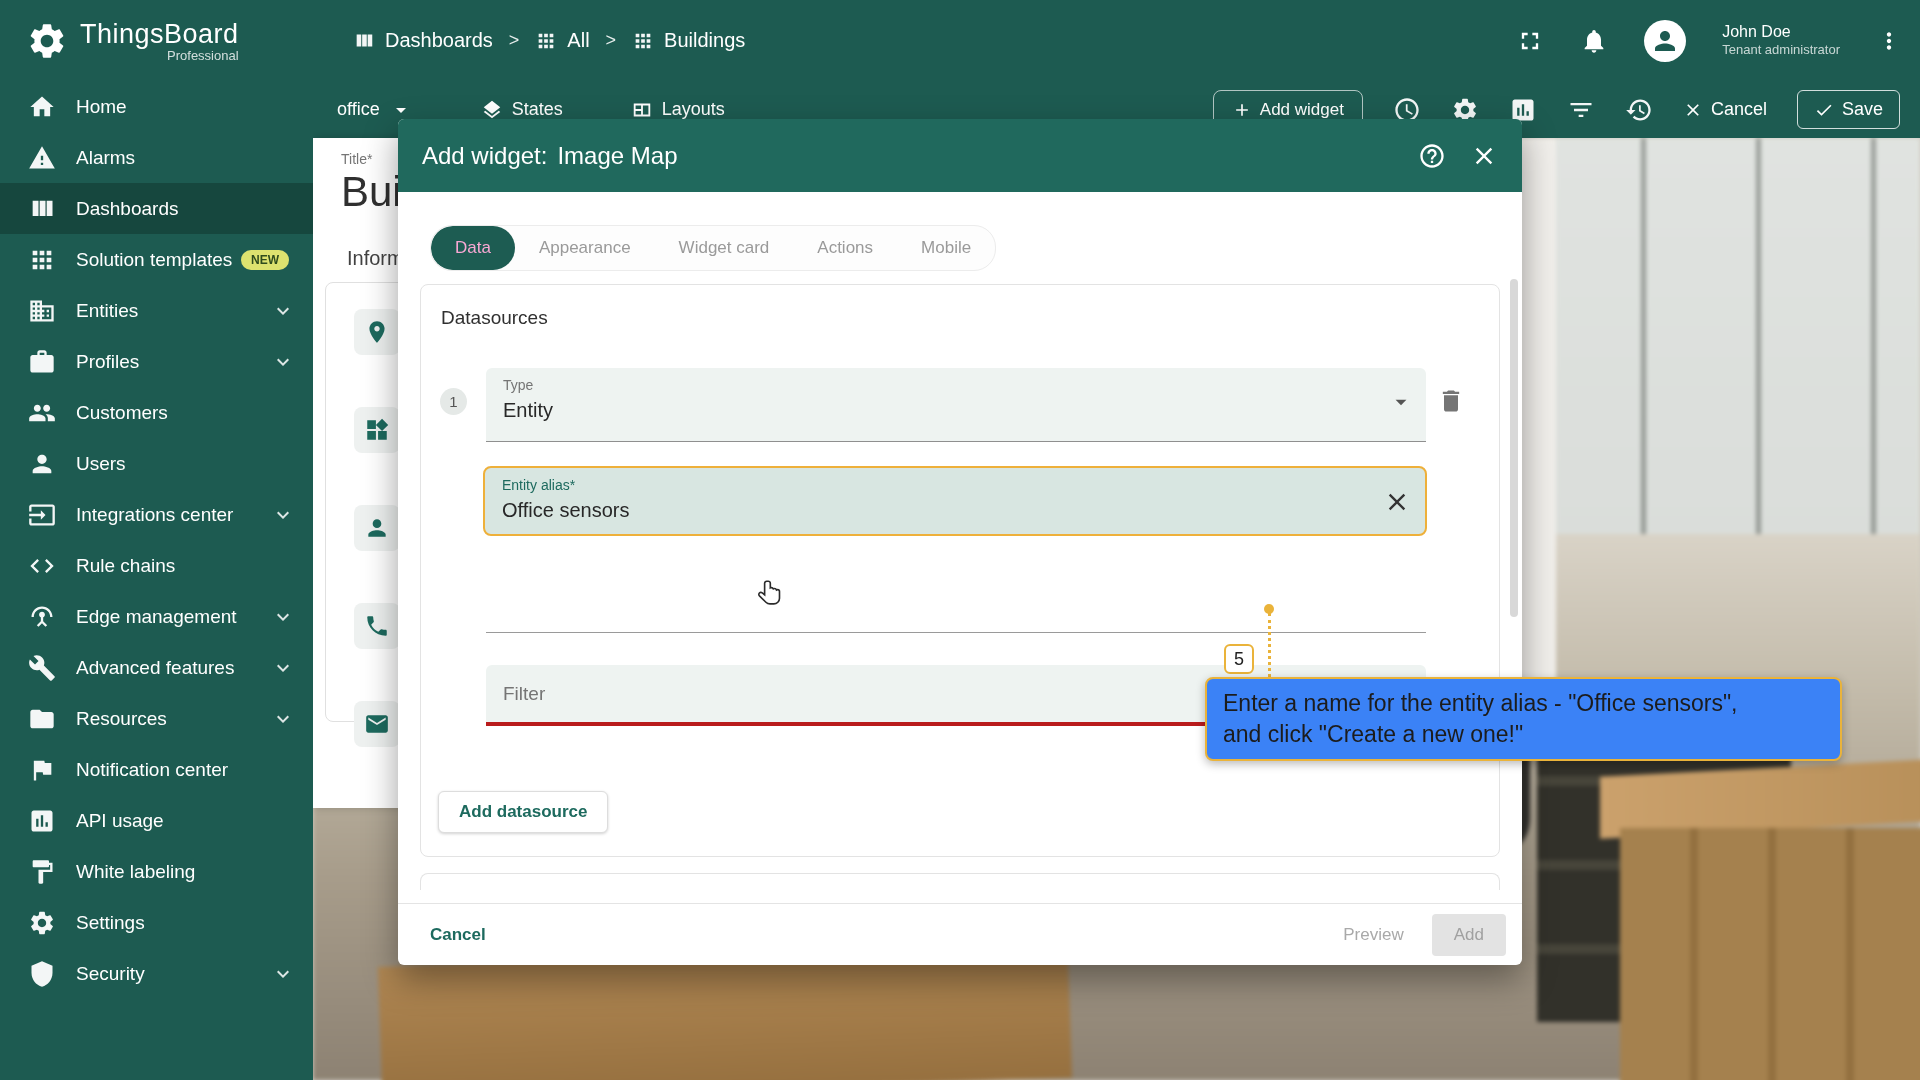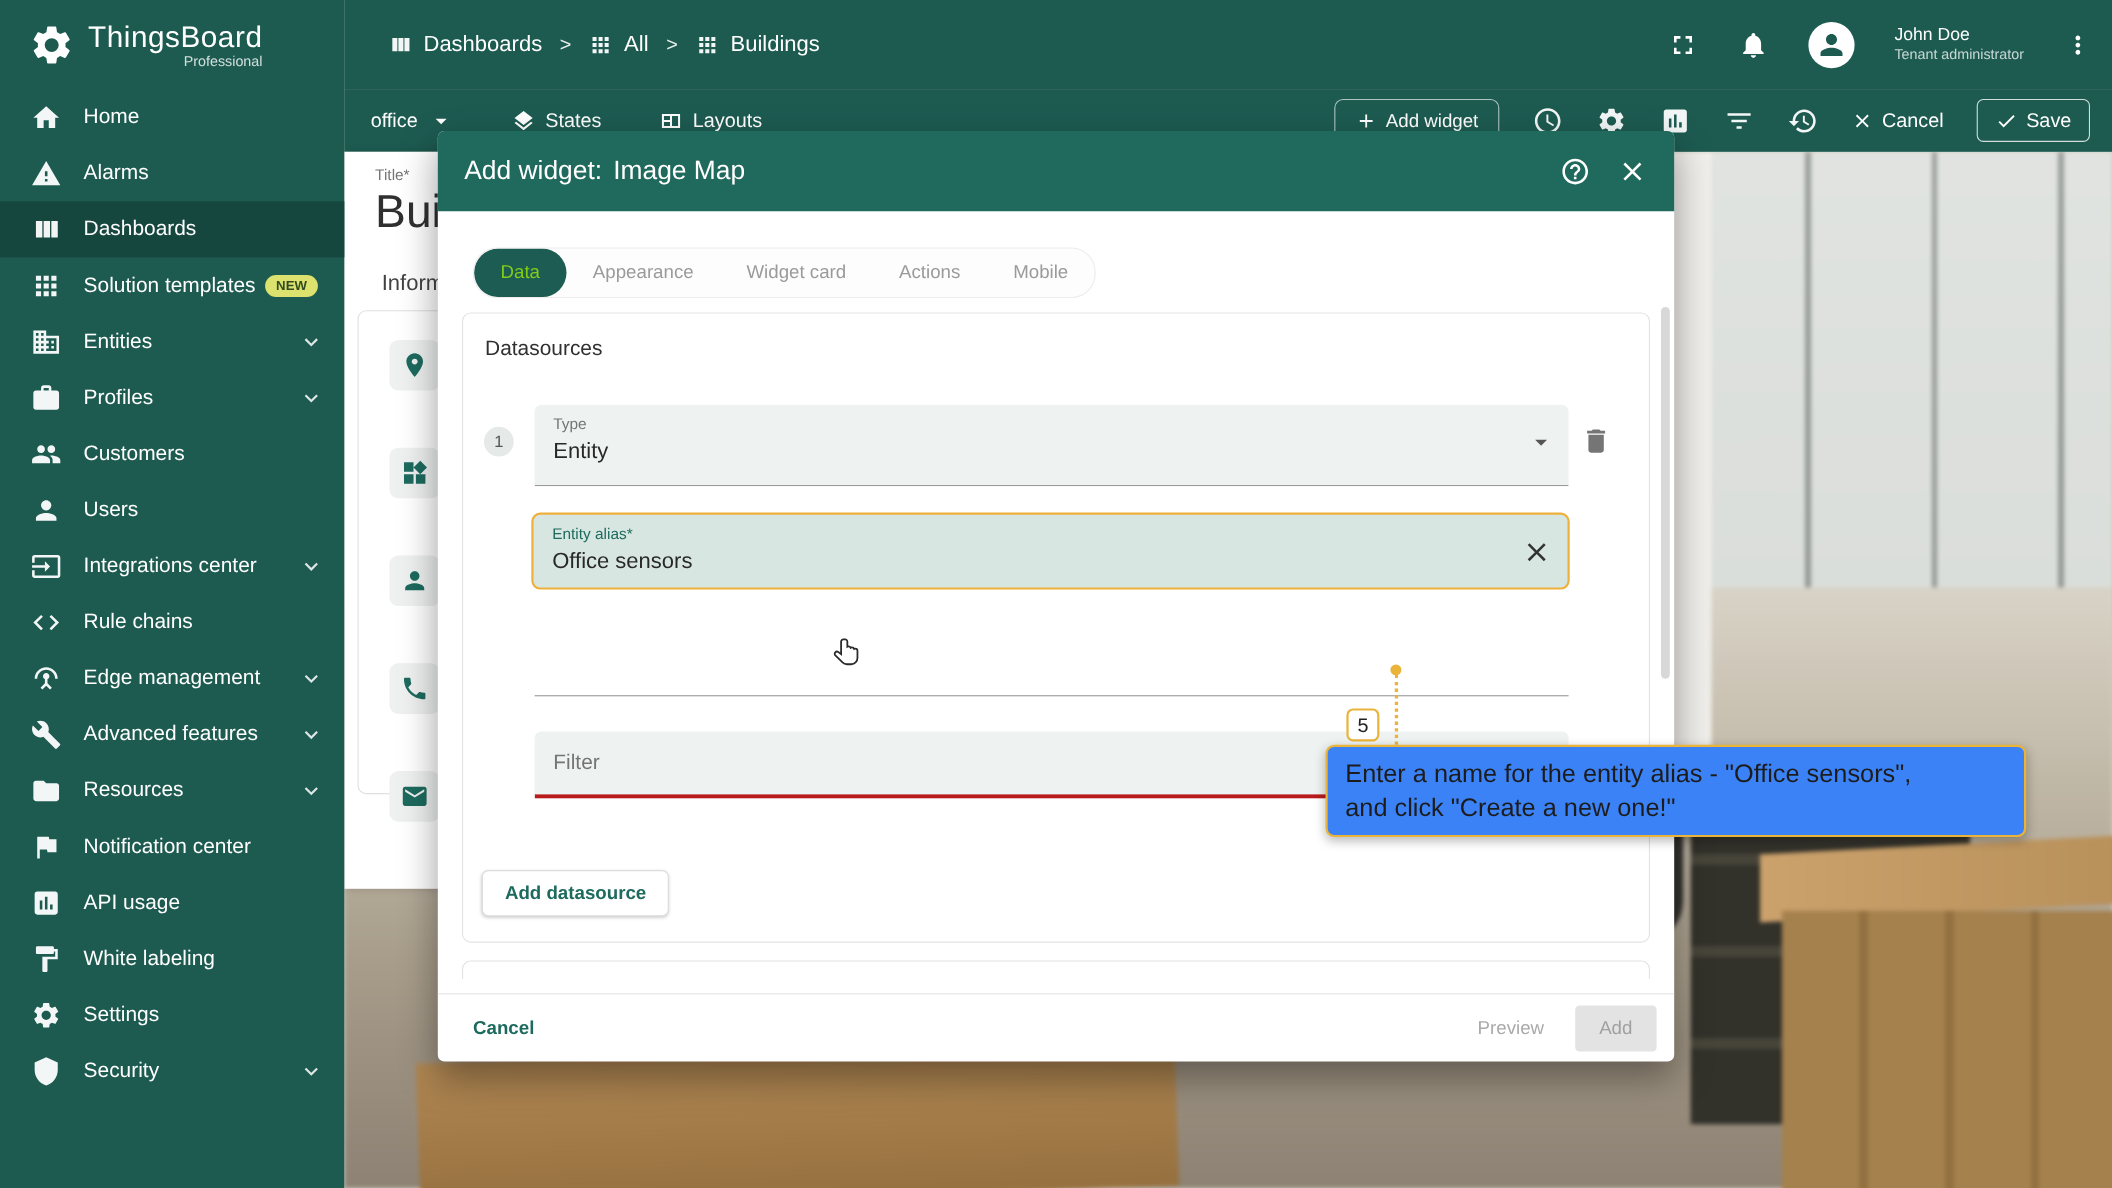--- a/index.html
+++ b/index.html
@@ -37,21 +37,21 @@
   .bc-item{display:inline-flex;align-items:center;gap:10px;cursor:pointer;}
   .bc-item .ic{opacity:.95;}
   .top-right{margin-left:auto;display:flex;align-items:center;gap:36px;}
   .avatar{width:42px;height:42px;border-radius:50%;background:#fff;color:#1d5b51;display:flex;align-items:center;justify-content:center;}
   .avatar .ic{width:30px;height:30px;}
   .user-block{line-height:1.25;}
   .user-name{font-size:16px;}
   .user-role{font-size:13px;opacity:.75;}
 
   .toolbar2{position:absolute;left:313px;top:81px;right:0;height:57px;background:#1d5b51;display:flex;align-items:center;padding:0 20px 0 24px;box-sizing:border-box;z-index:2;color:#fff;gap:44px;}
-  .tb-left{display:flex;align-items:center;gap:52px;font-size:18px;}
+  .tb-left{display:flex;align-items:center;gap:68px;font-size:18px;}
   .tb-group{display:inline-flex;align-items:center;gap:9px;cursor:pointer;}
   .tb-right{margin-left:auto;display:flex;align-items:center;gap:30px;}
   .btn-outline-light{display:inline-flex;align-items:center;gap:8px;border:1px solid rgba(255,255,255,.65);border-radius:8px;padding:9px 18px;font-size:17px;cursor:pointer;}
   .tb-strip{display:flex;align-items:center;gap:30px;}
   .tb-ic{cursor:pointer;opacity:.95;}
   .tb-cancel{display:inline-flex;align-items:center;gap:8px;font-size:18px;cursor:pointer;}
   .tb-save{display:inline-flex;align-items:center;gap:8px;font-size:18px;border:1px solid rgba(255,255,255,.8);border-radius:6px;padding:8px 16px;cursor:pointer;}
 
   
   .sidebar{position:absolute;left:0;top:0;width:313px;height:1080px;background:#1d5b51;z-index:4;color:#fff;}
@@ -77,21 +77,21 @@
   .chip{width:46px;height:46px;border-radius:8px;background:#eef1f0;color:#1d6a5e;display:flex;align-items:center;justify-content:center;cursor:pointer;}
 
   
   .modal{position:absolute;left:398px;top:119px;width:1124px;height:846px;background:#fff;border-radius:6px;box-shadow:0 14px 34px rgba(0,0,0,.38);z-index:10;}
   .modal-header{height:73px;background:#20695d;border-radius:6px 6px 0 0;display:flex;align-items:center;padding:0 24px;color:#fff;}
   .m-title{font-size:24px;display:flex;gap:10px;}
   .m-actions{margin-left:auto;display:flex;align-items:center;gap:24px;}
   .m-actions .ic{cursor:pointer;}
   .tabs{position:absolute;top:106px;left:32px;display:inline-flex;border:1px solid #ececec;border-radius:22px;background:#fdfdfd;overflow:hidden;}
   .tab{padding:12px 24px;font-size:17px;color:#9a9a9a;cursor:pointer;border-radius:22px;}
-  .tab.active{background:#1d5c52;color:#84cc16;}
+  .tab.active{background:#1d5c52;color:#f9a8d4;}
 
   .ds-card{position:absolute;left:22px;top:165px;width:1078px;height:571px;border:1px solid #e3e3e3;border-radius:8px;}
   .ds-heading{position:absolute;left:20px;top:22px;font-size:19px;color:#303030;}
   .row-num{position:absolute;left:19px;top:103px;width:27px;height:27px;border-radius:50%;background:#e5e9e7;color:#555;display:flex;align-items:center;justify-content:center;font-size:15px;}
   .type-field{position:absolute;left:65px;top:83px;width:940px;height:74px;background:#eef3f1;border-radius:6px 6px 0 0;border-bottom:1px solid #8f8f8f;box-sizing:border-box;cursor:pointer;}
   .f-label{position:absolute;left:17px;top:9px;font-size:14px;color:#757575;}
   .f-value{position:absolute;left:17px;top:31px;font-size:20px;color:#282828;}
   .type-caret{position:absolute;right:12px;top:21px;color:#555;}
   .trash{position:absolute;left:1016px;top:102px;color:#757575;cursor:pointer;}
   .alias-field{position:absolute;left:62px;top:181px;width:944px;height:70px;background:#d8e6e1;border:2px solid #eeb03a;border-radius:8px;box-sizing:border-box;cursor:text;}

